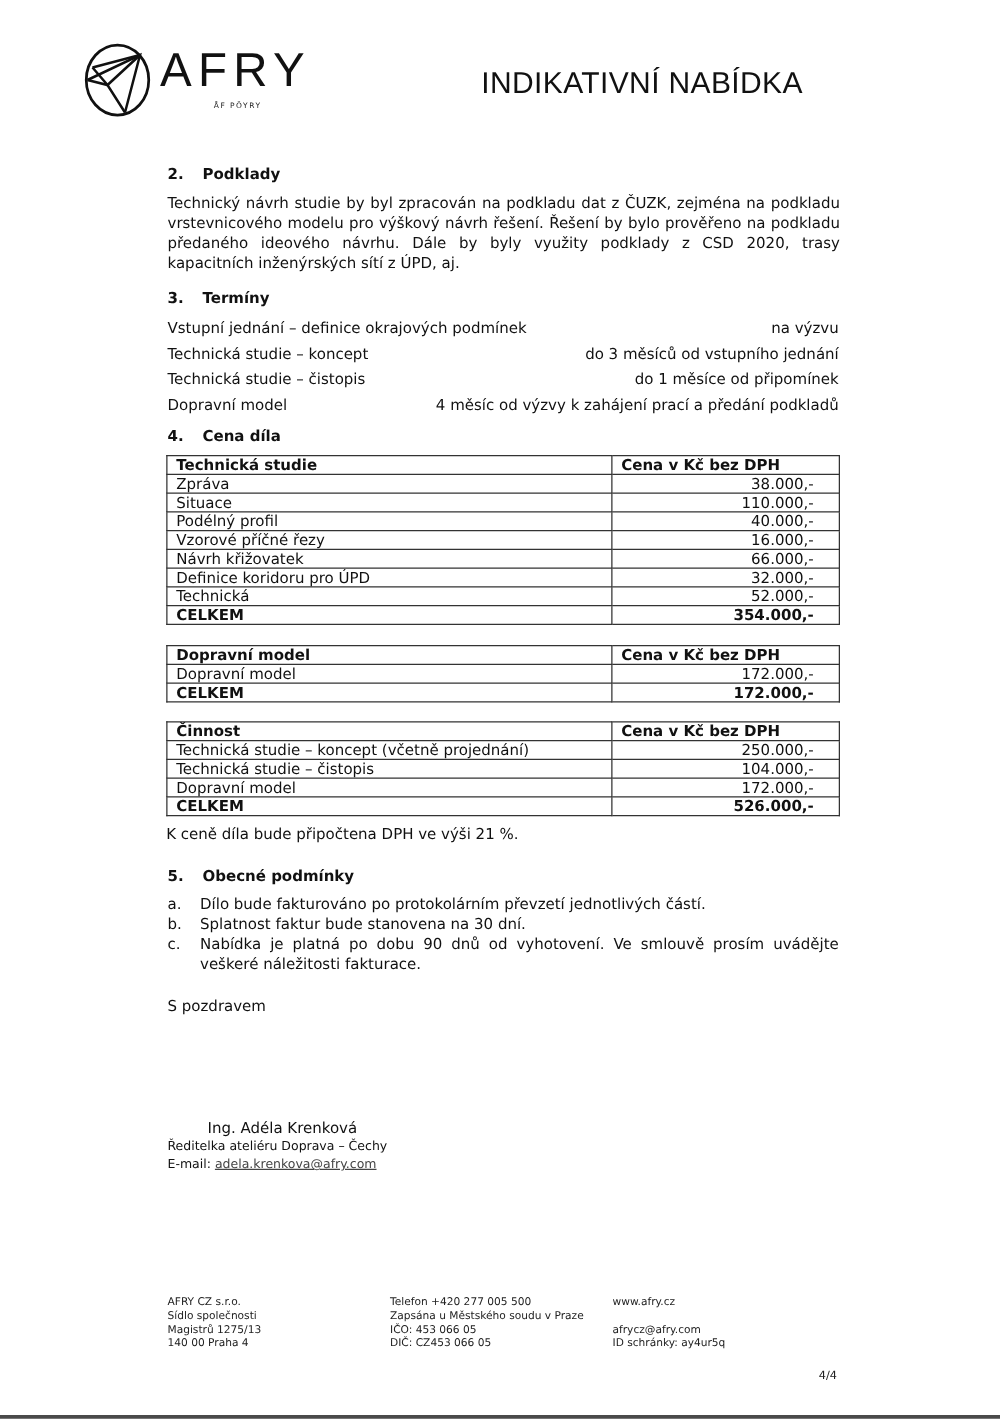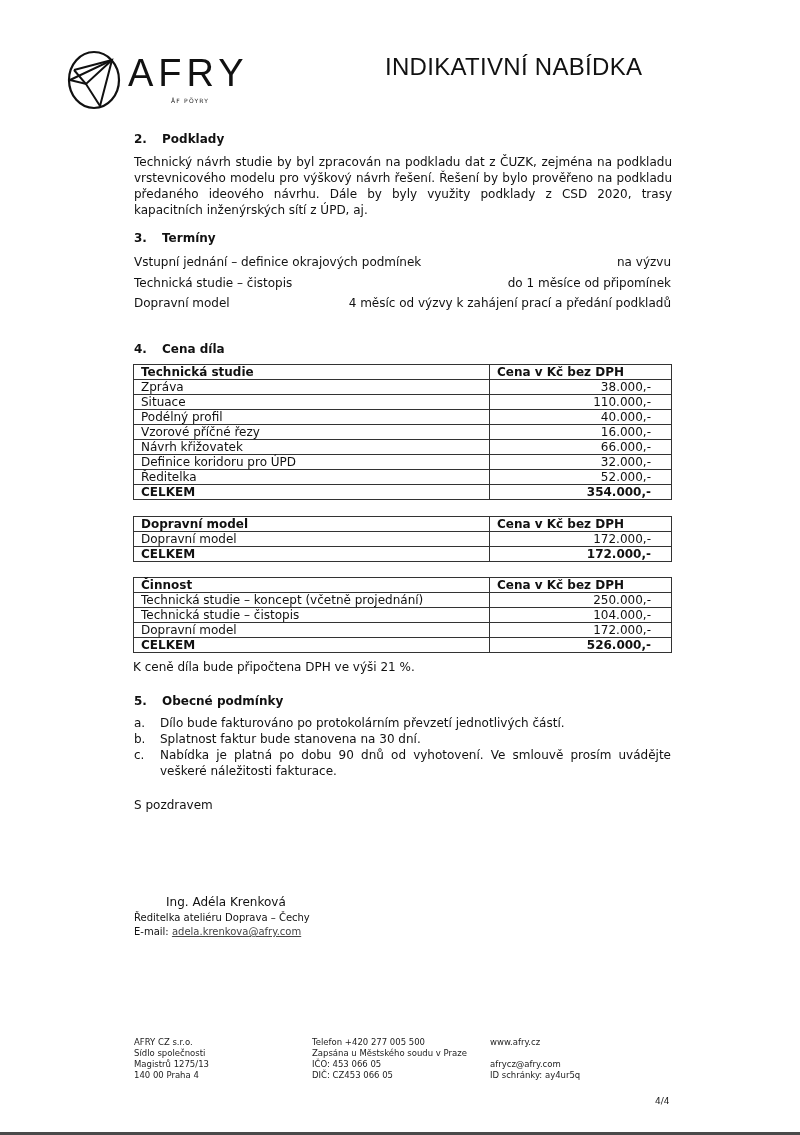--- a/index.html
+++ b/index.html
@@ -1,19 +1,19 @@
 <!DOCTYPE html>
 <html><head>
 <meta charset="utf-8">
 <style>
   html, body { margin: 0; padding: 0; background: #ffffff; }
   body { width: 800px; height: 1135px; position: relative; overflow: hidden;
          font-family: "DejaVu Sans", sans-serif; color: #111; }
   .abs { position: absolute; }
-  .logo { left: 66px; top: 34px; width: 190px; height: 60px; margin-top: 16px; }
+  .logo { left: 66px; top: 34px; width: 190px; height: 60px; }
   .logo svg { position: absolute; left: 0; top: 0; }
   .logo-word { position: absolute; left: 62px; top: 2px; font-family: "Liberation Sans", sans-serif;
                font-size: 38px; letter-spacing: 5px; font-weight: 300; color: #111; }
   .logo-sub { position: absolute; left: 105px; top: 47px; font-size: 6px; letter-spacing: 1.2px; color: #222; }
   .doc-title { left: 385px; top: 53px; font-family: "Liberation Sans", sans-serif; font-size: 24px; letter-spacing: 0.3px; color: #111; }
 
   .h { font-weight: bold; font-size: 12px; }
   .h .num { display: inline-block; width: 28px; }
   .p { font-size: 12px; line-height: 16px; }
   .just { text-align: justify; width: 538px; }
@@ -66,20 +66,24 @@
 
 <div class="abs h" style="left:134px; top:231px;">
   <span class="num">3.</span><span>Termíny</span>
 </div>
 <div class="abs terms">
   <div class="term-row">
       <span>Vstupní jednání – definice okrajových podmínek</span>
       <span>na výzvu</span>
     </div>
   <div class="term-row">
+      <span>Technická studie – koncept</span>
+      <span>do 3 měsíců od vstupního jednání</span>
+    </div>
+  <div class="term-row">
       <span>Technická studie – čistopis</span>
       <span>do 1 měsíce od připomínek</span>
     </div>
   <div class="term-row">
       <span>Dopravní model</span>
       <span>4 měsíc od výzvy k zahájení prací a předání podkladů</span>
     </div>
 </div>
 
 <div class="abs h" style="left:134px; top:342px;">
@@ -110,21 +114,21 @@
       </tr>
   <tr>
         <td class="c1">Návrh křižovatek</td>
         <td class="c2">66.000,-</td>
       </tr>
   <tr>
         <td class="c1">Definice koridoru pro ÚPD</td>
         <td class="c2">32.000,-</td>
       </tr>
   <tr>
-        <td class="c1">Ředitelka</td>
+        <td class="c1">Technická</td>
         <td class="c2">52.000,-</td>
       </tr>
   <tr class="total">
         <td class="c1">CELKEM</td>
         <td class="c2">354.000,-</td>
       </tr>
 </tbody>
   </table>
 
 <table class="price" style="top:516px;">

